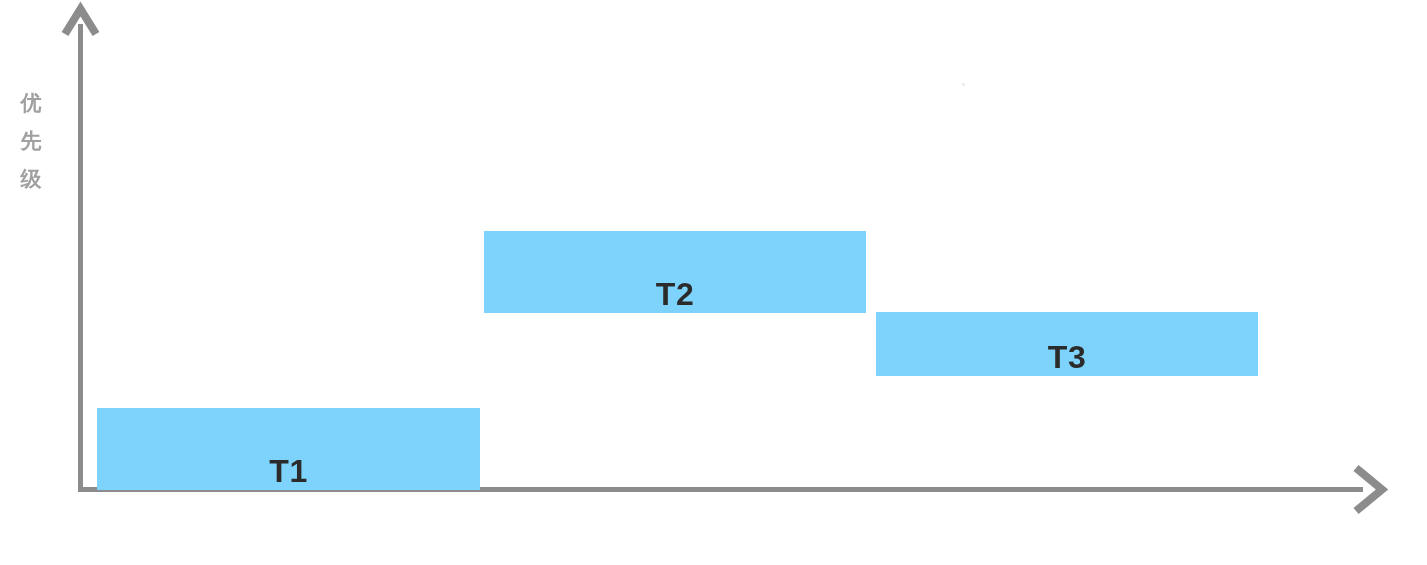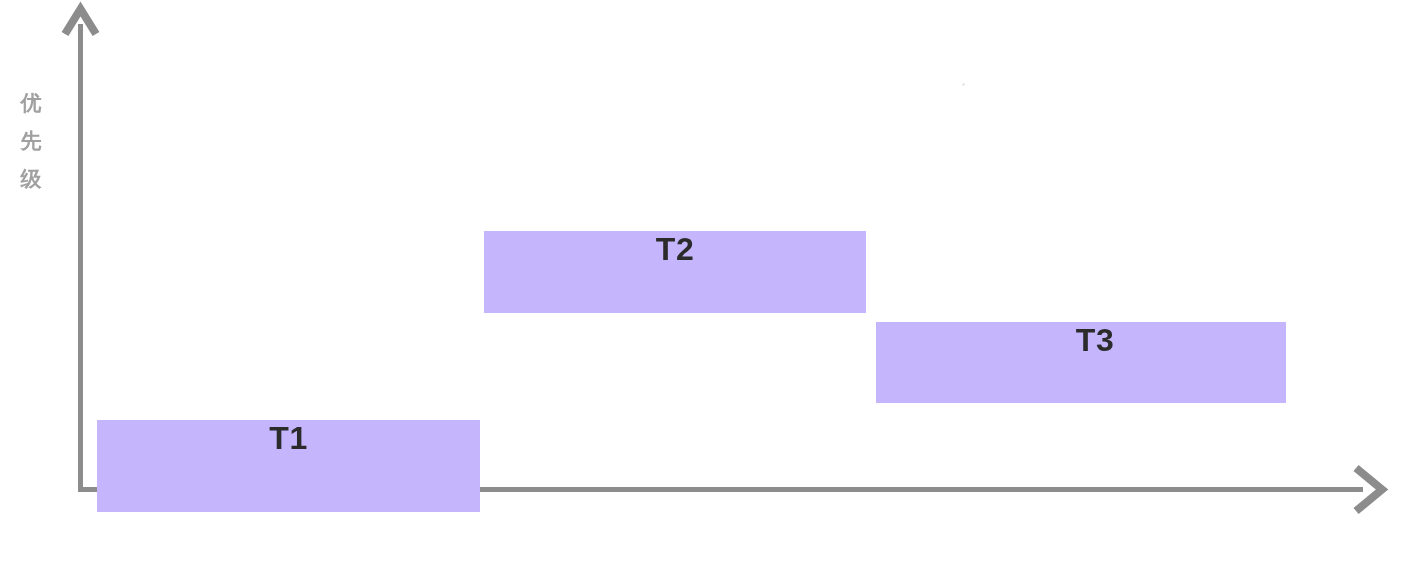--- a/index.html
+++ b/index.html
@@ -65,23 +65,23 @@
     color: #a0a0a0;
     font-size: 21px;
     font-weight: bold;
     white-space: nowrap;
     user-select: none;
   }
 
   
   .task-bar {
     position: absolute;
-    background: #c4b5fd;
+    background: #7dd3fc;
     display: flex;
-    align-items: flex-start;
+    align-items: flex-end;
     justify-content: center;
   }
   .task-bar .task-label {
     color: #2b2b2b;
     font-size: 32px;
     font-weight: bold;
     letter-spacing: 0.5px;
     user-select: none;
   }
 
@@ -111,27 +111,27 @@
     <path d="M4 4 L30 25.5 L4 47" fill="none" stroke="#8c8c8c" stroke-width="8" stroke-linecap="butt" stroke-linejoin="miter"></path>
   </svg>
 
   <div id="y-axis-label">
     <span class="ch">优</span>
     <span class="ch">先</span>
     <span class="ch">级</span>
   </div>
 
 
-  <div class="task-bar" id="bar-t1" style="left:97px; top:420px; width:383px; height:92px;">
+  <div class="task-bar" id="bar-t1" style="left:97px; top:408px; width:383px; height:82px;">
     <span class="task-label">T1</span>
   </div>
 
   <div class="task-bar" id="bar-t2" style="left:484px; top:231px; width:382px; height:82px;">
     <span class="task-label">T2</span>
   </div>
 
-  <div class="task-bar" id="bar-t3" style="left:876px; top:322px; width:382px; height:81px;padding-left:28px;">
+  <div class="task-bar" id="bar-t3" style="left:876px; top:312px; width:382px; height:64px;">
     <span class="task-label">T3</span>
   </div>
 
   <div id="artifact-speck"></div>
 
 </div>
 
 </body></html>

